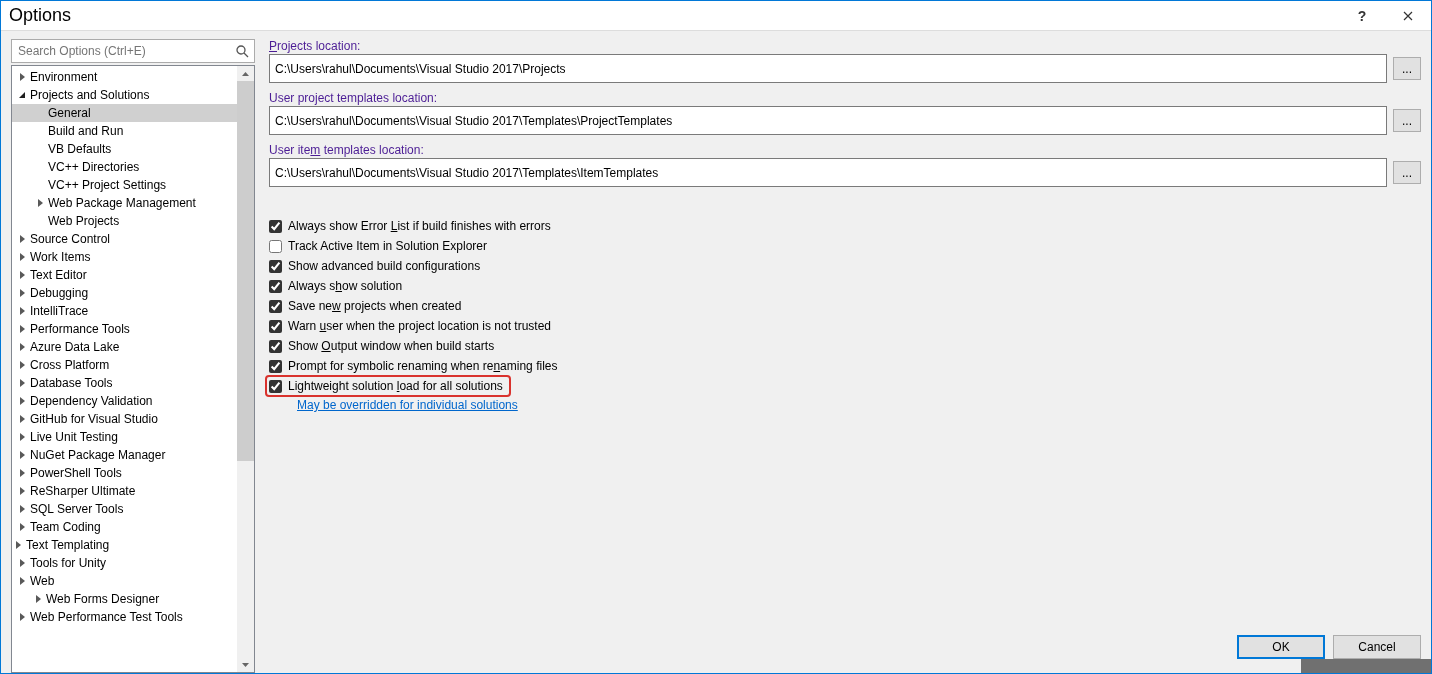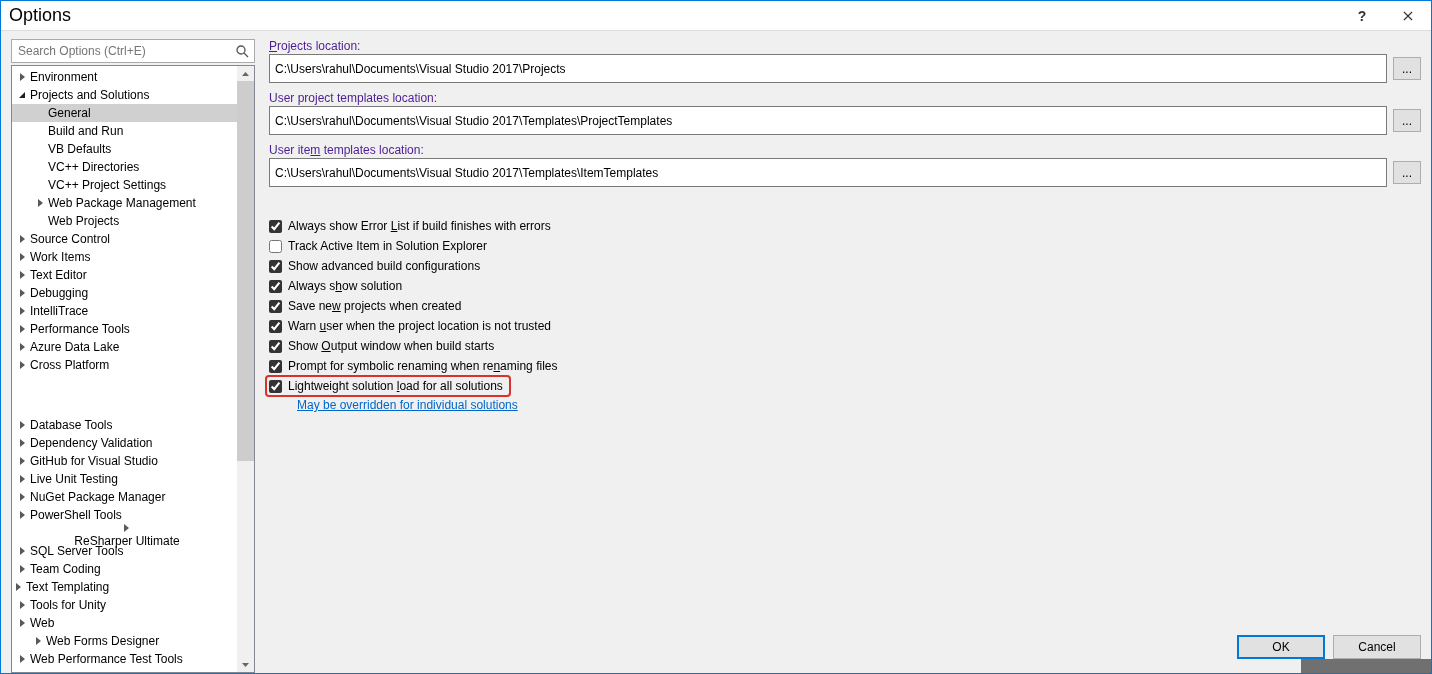--- a/index.html
+++ b/index.html
@@ -263,21 +263,21 @@
                 <span class="tri-right"></span>
               </span>
               <span class="tree-label">Azure Data Lake</span>
             </div>
             <div class="tree-row" style="padding-left: 4px;">
               <span class="expander">
                 <span class="tri-right"></span>
               </span>
               <span class="tree-label">Cross Platform</span>
             </div>
-            <div class="tree-row" style="padding-left: 4px; margin-top: 42px;">
+            <div class="tree-row" style="padding-left: 4px;">
               <span class="expander">
                 <span class="tri-right"></span>
               </span>
               <span class="tree-label">Database Tools</span>
             </div>
             <div class="tree-row" style="padding-left: 4px;">
               <span class="expander">
                 <span class="tri-right"></span>
               </span>
               <span class="tree-label">Dependency Validation</span>
@@ -299,21 +299,21 @@
                 <span class="tri-right"></span>
               </span>
               <span class="tree-label">NuGet Package Manager</span>
             </div>
             <div class="tree-row" style="padding-left: 4px;">
               <span class="expander">
                 <span class="tri-right"></span>
               </span>
               <span class="tree-label">PowerShell Tools</span>
             </div>
-            <div class="tree-row" style="padding-left: 4px; flex-direction: column;">
+            <div class="tree-row" style="padding-left: 4px;">
               <span class="expander">
                 <span class="tri-right"></span>
               </span>
               <span class="tree-label">ReSharper Ultimate</span>
             </div>
             <div class="tree-row" style="padding-left: 4px;">
               <span class="expander">
                 <span class="tri-right"></span>
               </span>
               <span class="tree-label">SQL Server Tools</span>

